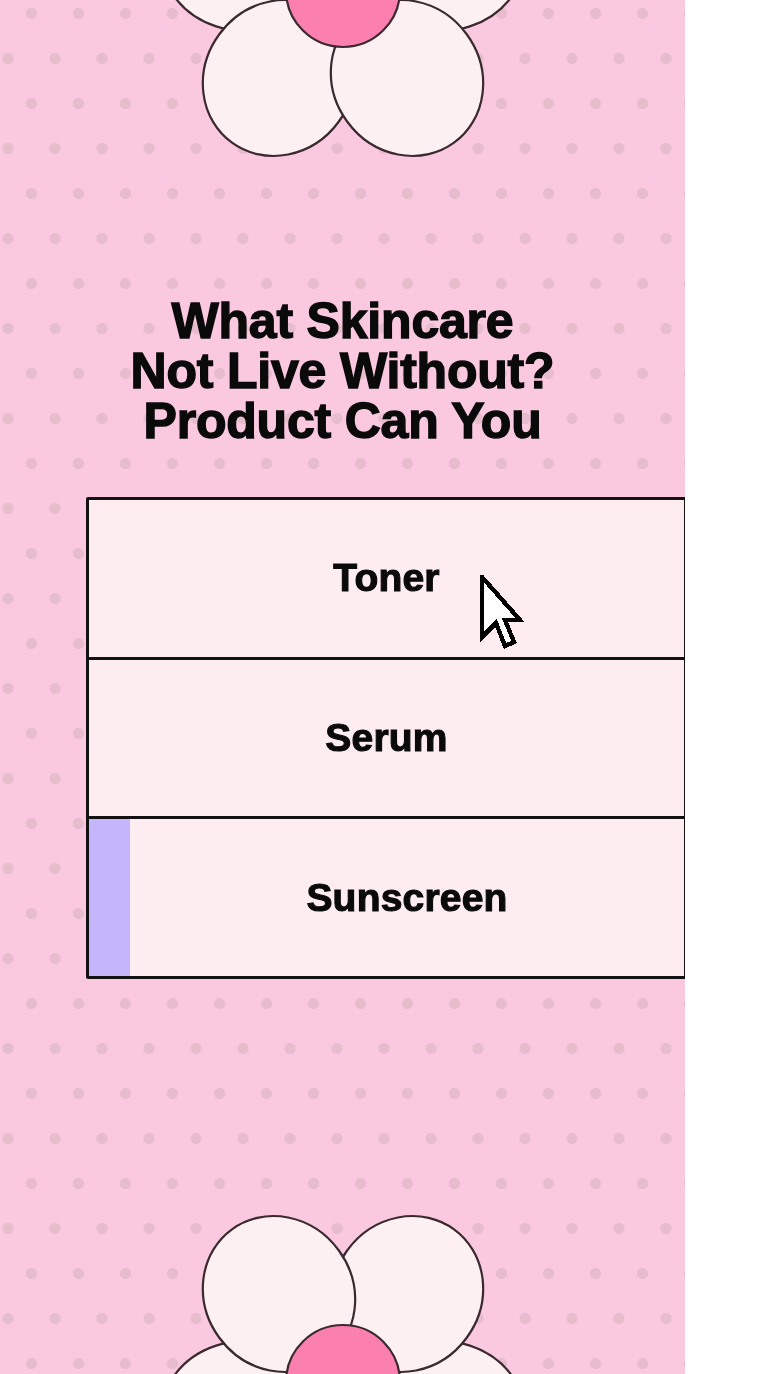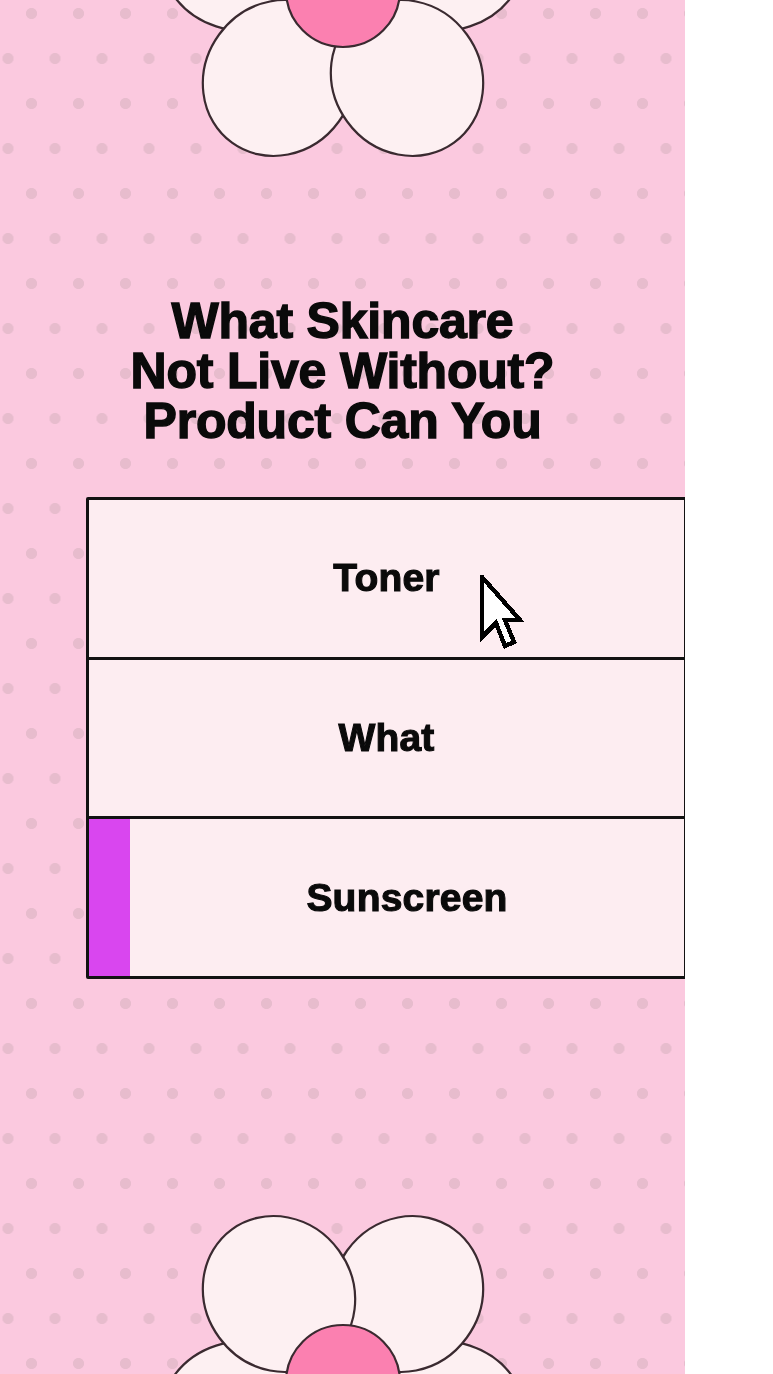--- a/index.html
+++ b/index.html
@@ -68,21 +68,21 @@
   }
   .title .tline { display: block; white-space: nowrap; }
 
   
   .poll-card {
     position: absolute;
     left: 86px;
     top: 497px;
     width: 601px;
     height: 482px;
-    background: #d946ef;
+    background: #c4b5fd;
     border: 3px solid #121212;
     border-radius: 2px;
     overflow: hidden;
     display: flex;
     flex-direction: column;
   }
   .poll-option {
     flex: 1 1 0;
     display: flex;
     align-items: center;
@@ -148,21 +148,21 @@
     <span class="tline">What Skincare</span>
     <span class="tline">Not Live Without?</span>
     <span class="tline">Product Can You</span>
   </h1>
 
   <div class="poll-card">
     <div class="poll-option">
       <span>Toner</span>
     </div>
     <div class="poll-option">
-      <span>What</span>
+      <span>Serum</span>
     </div>
     <div class="poll-option">
       <span>Sunscreen</span>
     </div>
   </div>
 
   <div class="cursor">
     <svg viewBox="0 0 23 41" xmlns="http://www.w3.org/2000/svg" aria-hidden="true" shape-rendering="crispEdges">
       <path d="M2,1 L2,31 L9,24 L13.5,35.5 L18,33.5 L13.5,22.5 L21,22.5 Z" fill="#ffffff" stroke="#000000" stroke-width="2.2" stroke-linejoin="miter"></path>
     </svg>

